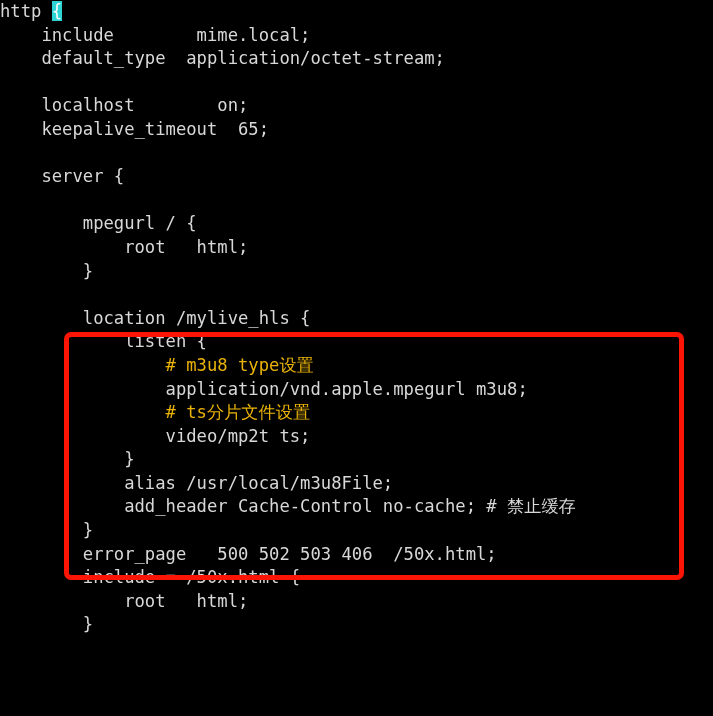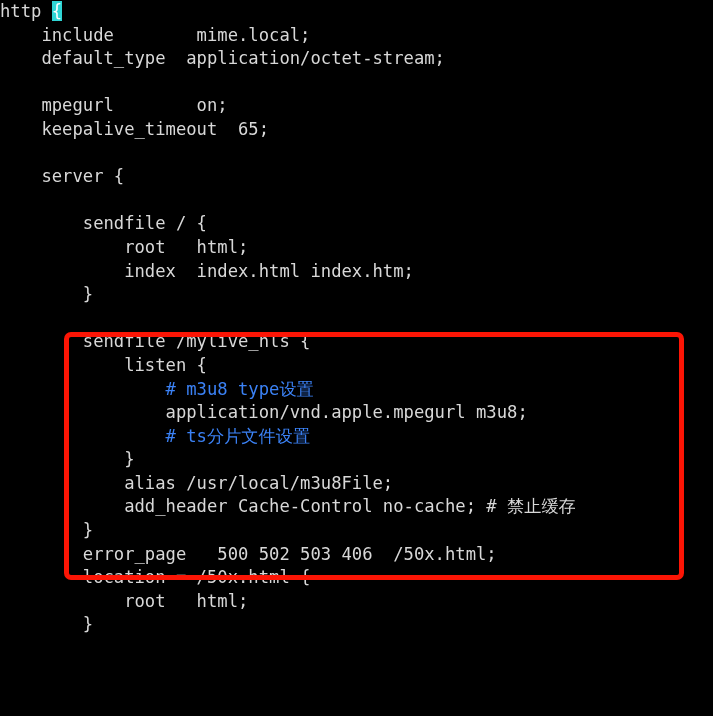--- a/index.html
+++ b/index.html
@@ -47,21 +47,21 @@
   }
 
   
   .brace-hl {
     background: #2fd5d5;
     color: #ffffff;
   }
 
   
   .comment {
-    color: #3b82f6;
+    color: #eab308;
   }
 
   
   #annotation-box {
     position: absolute;
     left: 64px;
     top: 332px;
     width: 620px;
     height: 248px;
     border: 5px solid #fc1505;
@@ -75,41 +75,41 @@
 
 <div id="terminal">
 
   <div id="code-area">
 
     <div class="code-line"><span class="txt">http </span><span class="brace-hl">{</span></div>
 
     <div class="code-line">    include        mime.local;</div>
     <div class="code-line">    default_type  application/octet-stream;</div>
     <div class="code-line"></div>
-    <div class="code-line">    mpegurl        on;</div>
+    <div class="code-line">    localhost        on;</div>
     <div class="code-line">    keepalive_timeout  65;</div>
     <div class="code-line"></div>
     <div class="code-line">    server {</div>
     <div class="code-line"></div>
-    <div class="code-line">        sendfile / {</div>
+    <div class="code-line">        mpegurl / {</div>
     <div class="code-line">            root   html;</div>
-    <div class="code-line">            index  index.html index.htm;</div>
     <div class="code-line">        }</div>
     <div class="code-line"></div>
-    <div class="code-line">        sendfile /mylive_hls {</div>
+    <div class="code-line">        location /mylive_hls {</div>
     <div class="code-line">            listen {</div>
     <div class="code-line comment">                # m3u8 type设置</div>
     <div class="code-line">                application/vnd.apple.mpegurl m3u8;</div>
     <div class="code-line comment">                # ts分片文件设置</div>
+    <div class="code-line">                video/mp2t ts;</div>
     <div class="code-line">            }</div>
     <div class="code-line">            alias /usr/local/m3u8File;</div>
     <div class="code-line">            add_header Cache-Control no-cache; # 禁止缓存</div>
     <div class="code-line">        }</div>
     <div class="code-line">        error_page   500 502 503 406  /50x.html;</div>
-    <div class="code-line">        location = /50x.html {</div>
+    <div class="code-line">        include = /50x.html {</div>
     <div class="code-line">            root   html;</div>
     <div class="code-line">        }</div>
     <div class="code-line"></div>
 
   </div>
 
   <div id="annotation-box"></div>
 
 </div>
 

